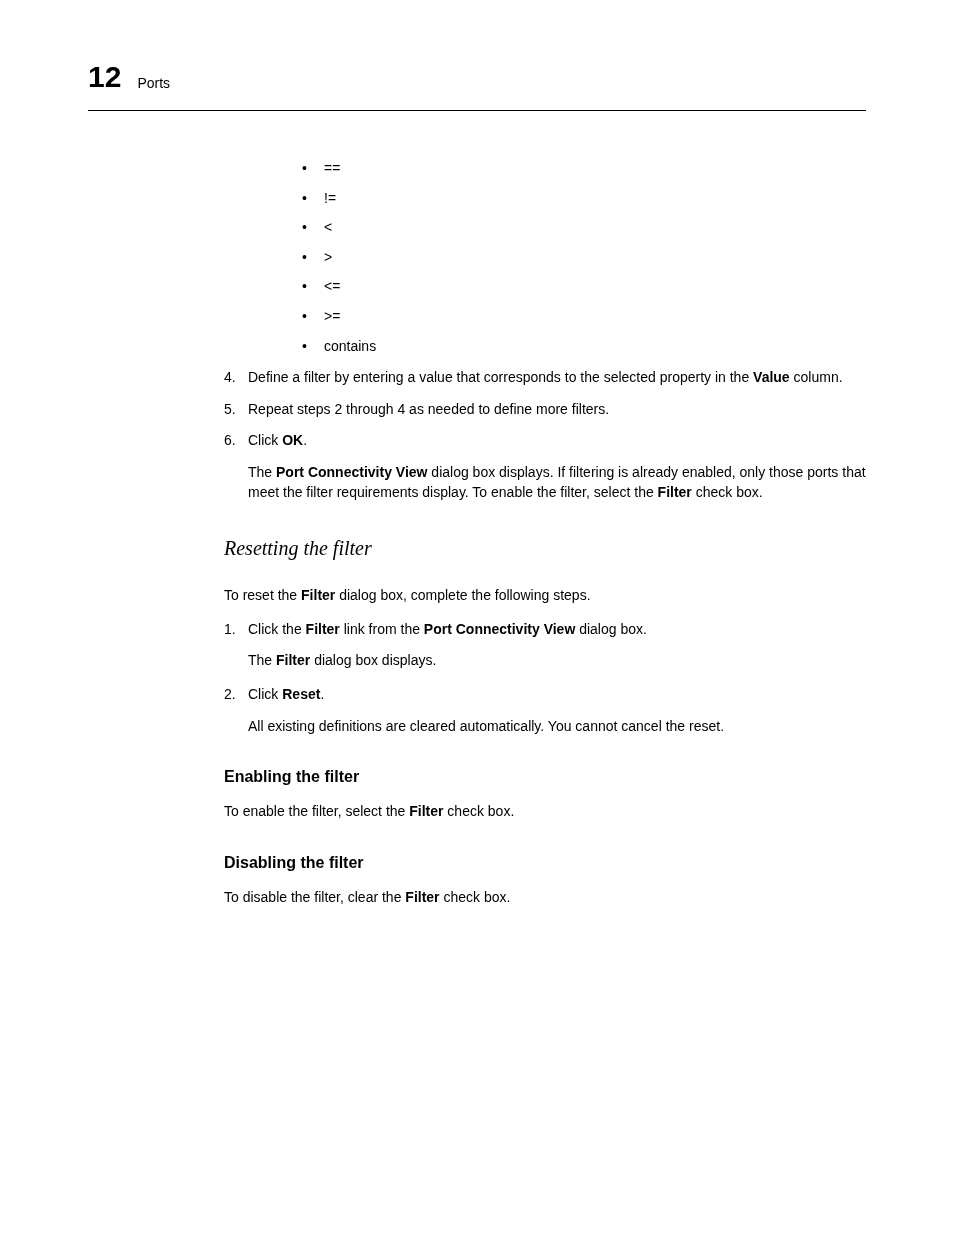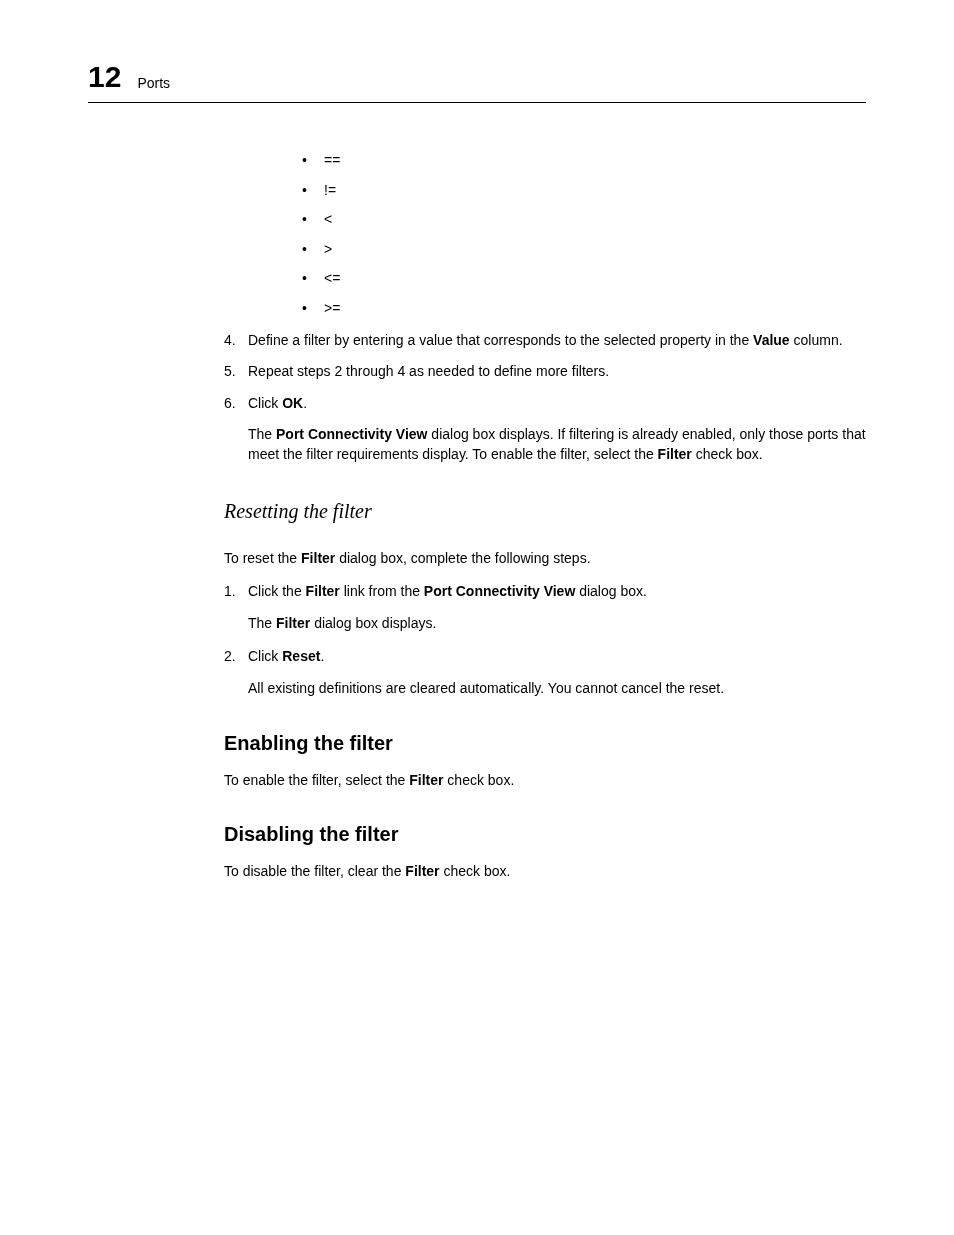--- a/index.html
+++ b/index.html
@@ -14,21 +14,21 @@
       background: #fff;
       width: 954px;
       height: 1235px;
       padding: 56px 88px 56px 88px;
       line-height: 1.4;
     }
     .header {
       display: flex;
       align-items: flex-end;
       border-bottom: 1px solid #000;
-      padding-bottom: 4px;
+      padding-bottom: 12px;
       margin-bottom: 48px;
     }
     .chapter-number {
       font-size: 30px;
       font-weight: bold;
       margin-right: 16px;
     }
     .chapter-title {
       font-size: 14px;
       padding-bottom: 4px;
@@ -69,21 +69,21 @@
     }
     .heading-italic {
       font-size: 20px;
       font-style: italic;
       font-weight: normal;
       margin-top: 32px;
       margin-bottom: 24px;
       font-family: Georgia, 'Times New Roman', serif;
     }
     .heading-bold {
-      font-size: 20px;
+      font-size: 16px;
       font-weight: bold;
       margin-top: 30px;
       margin-bottom: 14px;
     }
     .para {
       margin-bottom: 14px;
     }
     .bold {
       font-weight: bold;
     }
@@ -98,20 +98,21 @@
 
 <div class="content">
 
   <ul class="bullet-list">
     <li>==</li>
     <li>!=</li>
     <li>&lt;</li>
     <li>&gt;</li>
     <li>&lt;=</li>
     <li>&gt;=</li>
+    <li>contains</li>
   </ul>
 
   <div class="numbered-item">
     <span class="num">4.</span>
     <span class="txt">
       <span>Define a filter by entering a value that corresponds to the selected property in the </span><span class="bold">Value</span><span> column.</span>
     </span>
   </div>
 
   <div class="numbered-item">

